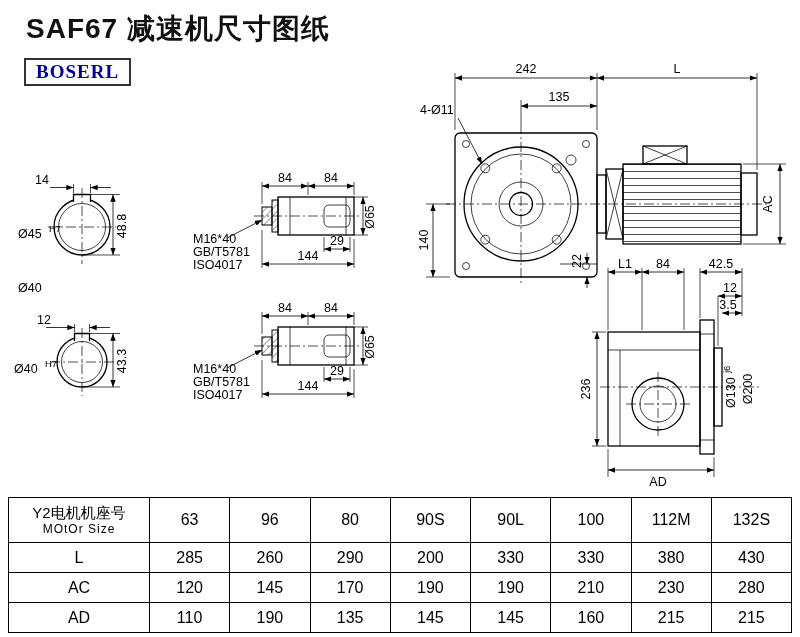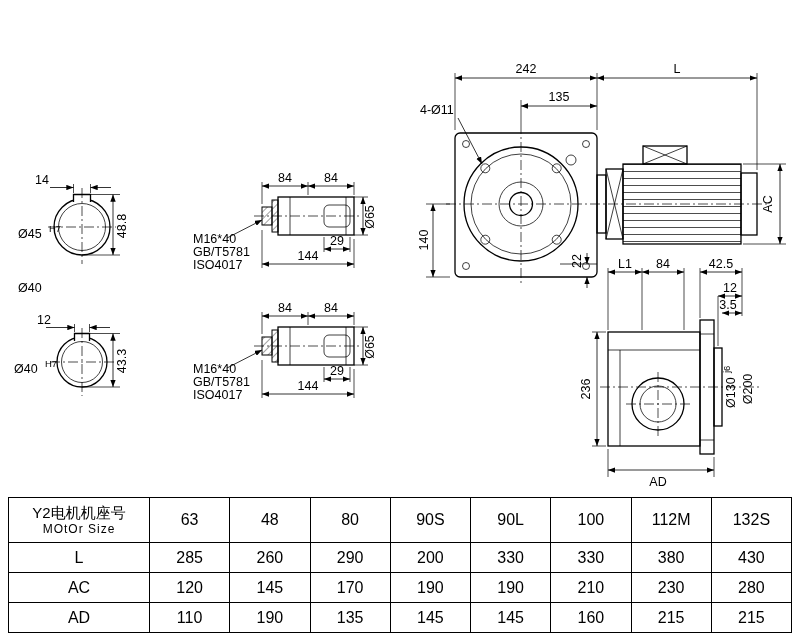--- a/index.html
+++ b/index.html
@@ -25,20 +25,24 @@
   #sizes tr.hd th{height:44px;}
   #sizes tr.dr td{height:29px;}
   #sizes .h1{font-size:15px;line-height:19px;}
   #sizes .h2{font-size:12px;line-height:15px;letter-spacing:1px;}
 </style>
 </head>
 <body>
 
 <div id="stage">
 
+  <div id="title">SAF67 减速机尺寸图纸</div>
+  <div id="logo">
+    <span>BOSERL</span>
+  </div>
 
   <svg width="800" height="497" viewBox="0 0 800 497">
     <defs>
       <marker id="ae" viewBox="0 0 8 6" refX="8" refY="3" markerWidth="9" markerHeight="7" orient="auto">
         <path d="M0,0 L8,3 L0,6 z" fill="#000"></path>
       </marker>
       <marker id="as" viewBox="0 0 8 6" refX="0" refY="3" markerWidth="9" markerHeight="7" orient="auto">
         <path d="M8,0 L0,3 L8,6 z" fill="#000"></path>
       </marker>
       <pattern id="hatch" width="5" height="5" patternUnits="userSpaceOnUse" patternTransform="rotate(45)">
@@ -263,21 +267,21 @@
   </svg>
 
   <table id="sizes">
     <tbody>
         <tr class="hd">
       <th class="c0">
         <div class="h1">Y2电机机座号</div>
         <div class="h2">MOtOr Size</div>
       </th>
       <th>63</th>
-      <th>48</th>
+      <th>96</th>
       <th>80</th>
       <th>90S</th>
       <th>90L</th>
       <th>100</th>
       <th>112M</th>
       <th>132S</th>
     </tr>
     <tr class="dr">
       <td class="c0">L</td>
       <td>285</td>

